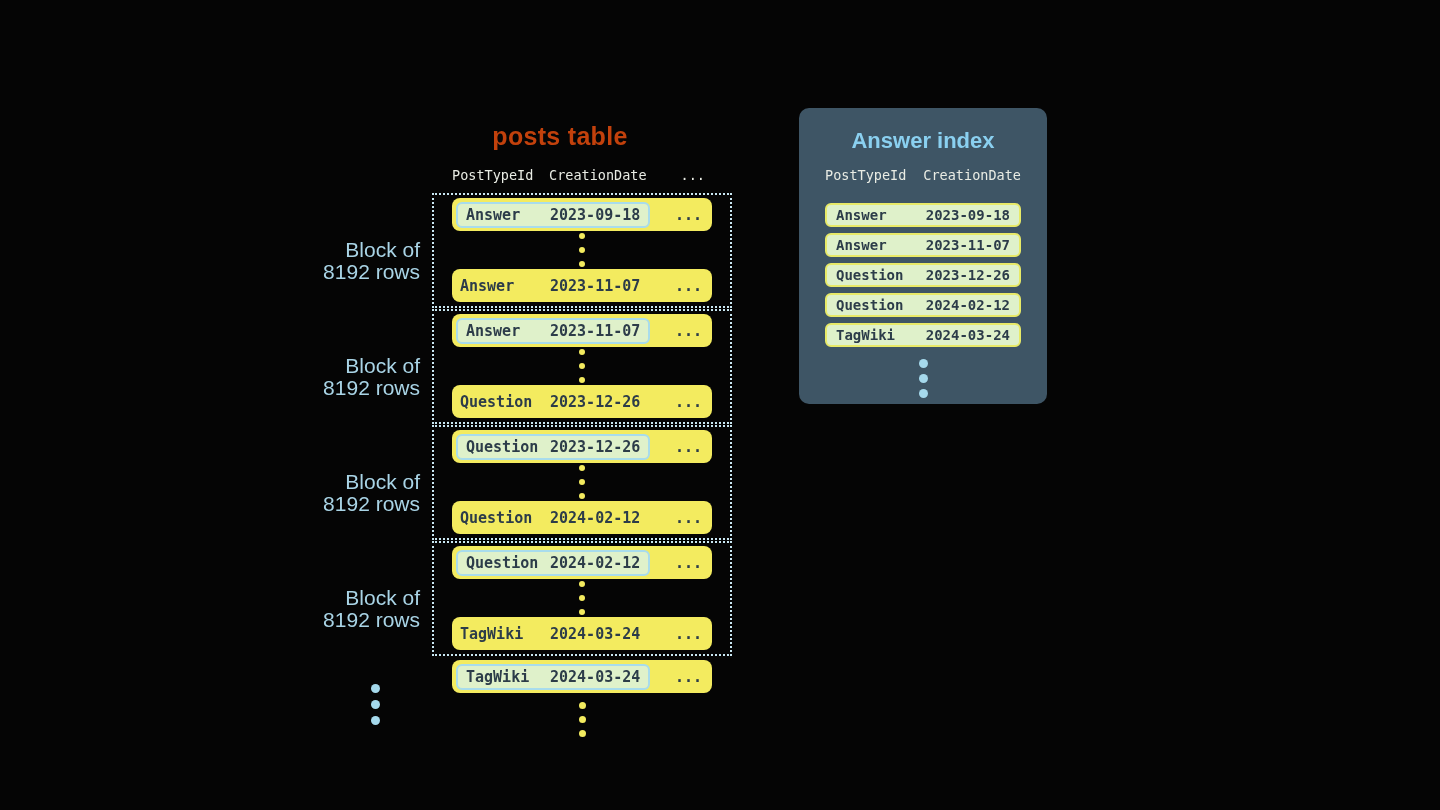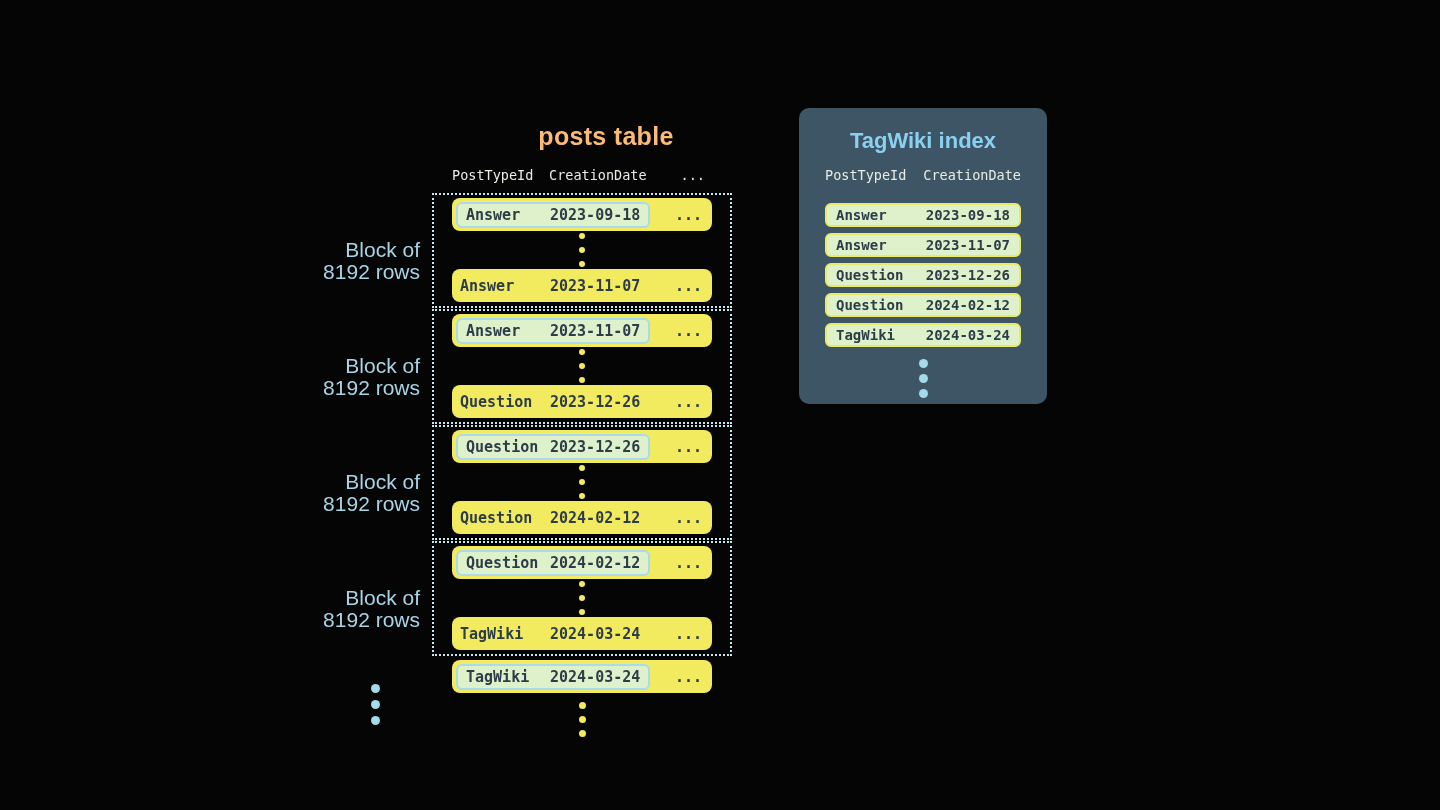--- a/index.html
+++ b/index.html
@@ -1,21 +1,21 @@
 <!DOCTYPE html>
 <html><head>
 <meta charset="utf-8">
 <style>
   html,body{margin:0;padding:0;background:#050505;}
   .canvas{position:relative;width:1440px;height:810px;background:#050505;overflow:hidden;
           font-family:"Liberation Sans",sans-serif;}
 
   
-  .pt-title{position:absolute;left:456px;top:122px;width:300px;text-align:center;
-            color:#fdba74;font-size:25px;font-weight:600;letter-spacing:.3px;}
+  .pt-title{position:absolute;left:410px;top:122px;width:300px;text-align:center;
+            color:#c2410c;font-size:25px;font-weight:600;letter-spacing:.3px;}
   .pt-header{position:absolute;left:452px;top:167px;width:253px;display:flex;
              font-family:"DejaVu Sans Mono",monospace;font-size:13.5px;color:#e9ece4;}
   .pt-header .col1{display:inline-block;width:97px;}
   .pt-header .col3{margin-left:auto;}
 
   .blocks-col{position:absolute;left:432px;top:193px;width:300px;}
   .block{box-sizing:border-box;width:300px;height:115px;border:2px dotted #c9e7f2;
          margin-bottom:1px;padding:3px 18px 4px;display:flex;flex-direction:column;}
 
   .row{box-sizing:border-box;width:260px;height:33px;background:#f3eb5f;border-radius:8px;
@@ -184,21 +184,21 @@
       </div>
   </div>
 
   <div class="left-dots">
       <i></i>
       <i></i>
       <i></i>
     </div>
 
   <div class="panel">
-    <div class="panel-title">TagWiki index</div>
+    <div class="panel-title">Answer index</div>
     <div class="panel-header">
       <span>PostTypeId</span>
       <span>CreationDate</span>
     </div>
     <div class="idx-rows">
       <div class="idx-row">
         <span class="type">Answer</span>
         <span class="date">2023-09-18</span>
       </div>
       <div class="idx-row">

